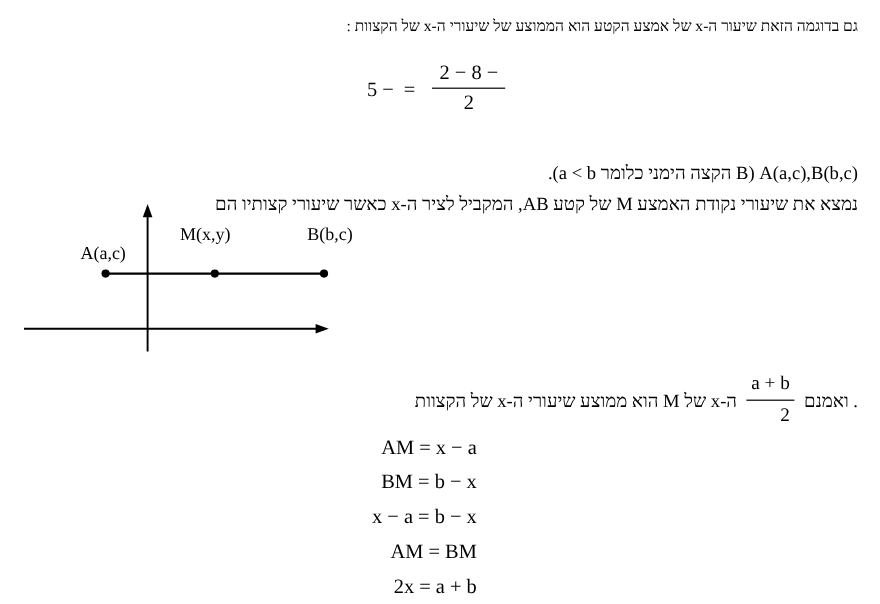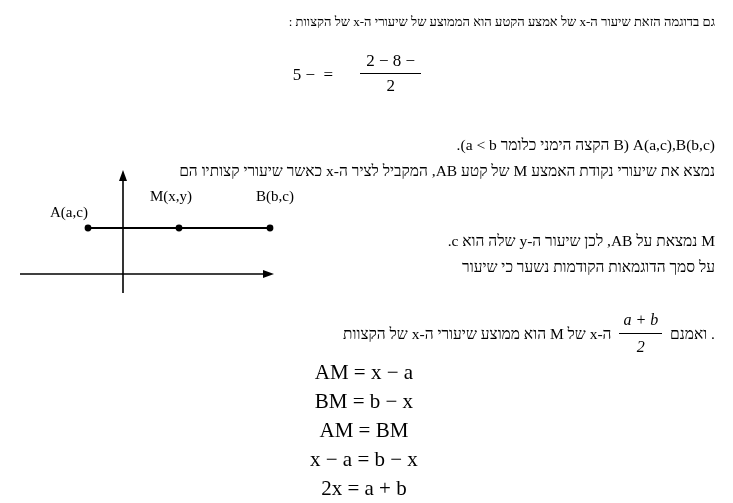--- a/index.html
+++ b/index.html
@@ -44,21 +44,21 @@
   }
   .eq-inline {
     display: inline-block;
     vertical-align: middle;
     direction: ltr;
   }
   .frac {
     display: inline-block;
     vertical-align: middle;
     text-align: center;
-    margin: 0 19px;
+    margin: 0 6px;
     position: relative;
     top: -1px;
   }
   .frac .num {
     display: block;
     padding: 0 6px 1px 6px;
     font-size: 17px;
   }
   .frac .bar {
     display: block;
@@ -107,26 +107,25 @@
     position: absolute;
     top: 310px;
     right: 18px;
     width: 700px;
     font-size: 15.5px;
     line-height: 24px;
   }
   .midline .frac-sm {
     display: inline-block;
     vertical-align: middle;
-    text-align: center;
+    text-align: right;
     direction: ltr;
     margin: 0 4px;
     position: relative;
     top: -2px;
-    font-style: italic;
   }
   .midline .frac-sm .num {
     display: block;
     padding: 0 4px 1px 4px;
     font-size: 16px;
   }
   .midline .frac-sm .bar {
     display: block;
     border-top: 1.2px solid #000;
     height: 0;
@@ -147,33 +146,33 @@
   }
   .graph svg {
     display: block;
   }
   .glabel {
     position: absolute;
     font-family: "Liberation Serif", serif;
     font-size: 15px;
     white-space: nowrap;
   }
-  .lbl-A { left: 32px; top: 36px; text-align: center; }
+  .lbl-A { left: 49px; top: 36px; text-align: center; }
   .lbl-M { left: 132px; top: 20px; }
   .lbl-B { left: 238px; top: 20px; }
 
   
   .eqlist {
     position: absolute;
     left: 310px;
     top: 358px;
-    font-size: 21px;
+    font-size: 17px;
     line-height: 29px;
     direction: ltr;
-    text-align: center;
+    text-align: right;
   }
   .eqlist div {
     white-space: nowrap;
   }
 </style>
 </head>
 <body>
 
 <div class="page">
 
@@ -209,36 +208,32 @@
 
       <circle cx="70" cy="60" r="3.4" fill="#000"></circle>
       <circle cx="161" cy="60" r="3.4" fill="#000"></circle>
       <circle cx="252" cy="60" r="3.4" fill="#000"></circle>
     </svg>
     <span class="glabel lbl-A">A(a,c)</span>
     <span class="glabel lbl-M">M(x,y)</span>
     <span class="glabel lbl-B">B(b,c)</span>
   </div>
 
-  <div class="rightcol rtl">
-    <span class="r">M נמצאת על AB, לכן שיעור ה-y שלה הוא c.</span>
-    <span class="r">על סמך הדוגמאות הקודמות נשער כי שיעור</span>
-  </div>
 
   <div class="midline rtl">
     <span>. ואמנם</span>
     <span class="frac-sm">
       <span class="num">a + b</span>
       <span class="bar"></span>
       <span class="den">2</span>
     </span>
     <span>ה-x של M הוא ממוצע שיעורי ה-x של הקצוות</span>
   </div>
 
   <div class="eqlist">
     <div>AM = x − a</div>
     <div>BM = b − x</div>
+    <div>x − a = b − x</div>
     <div>AM = BM</div>
-    <div>x − a = b − x</div>
     <div>2x = a + b</div>
   </div>
 
 </div>
 
 </body></html>

